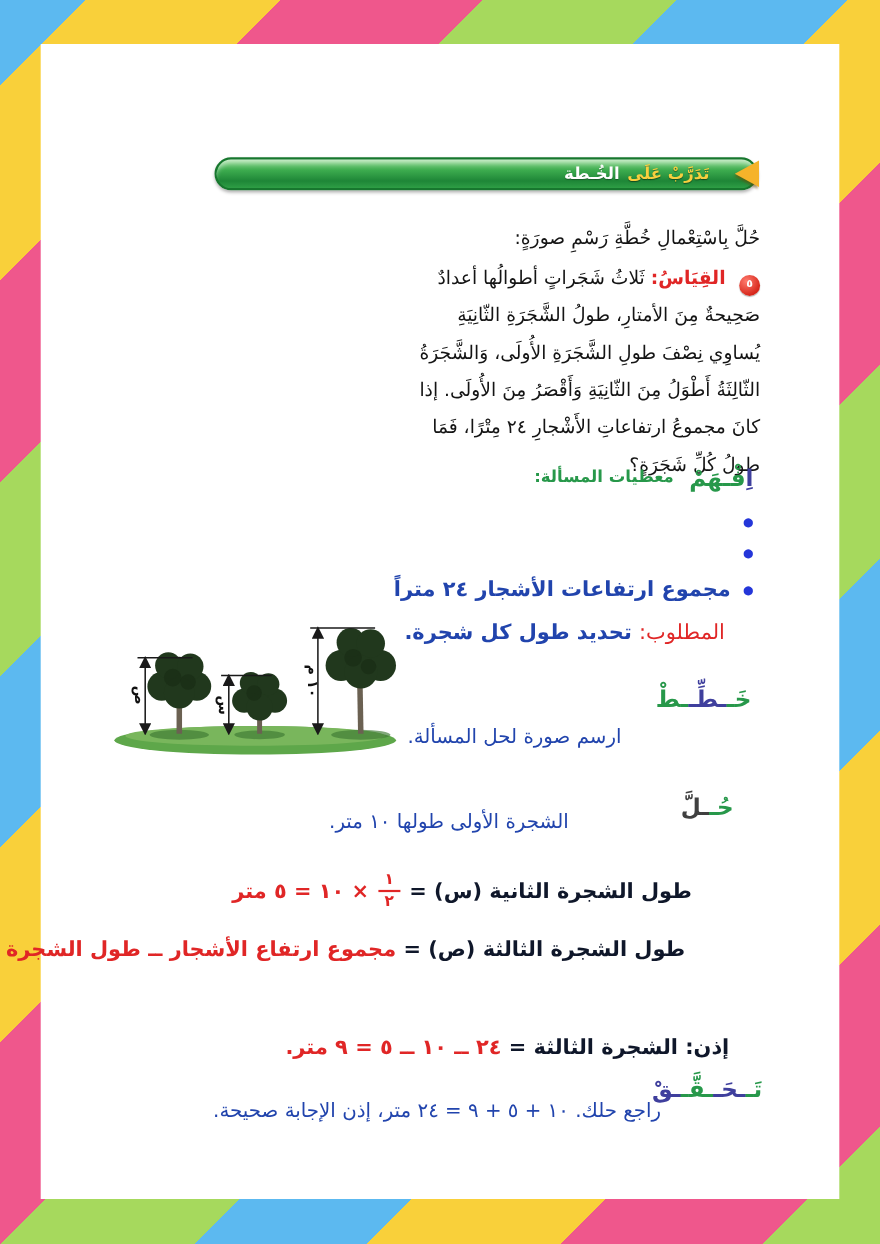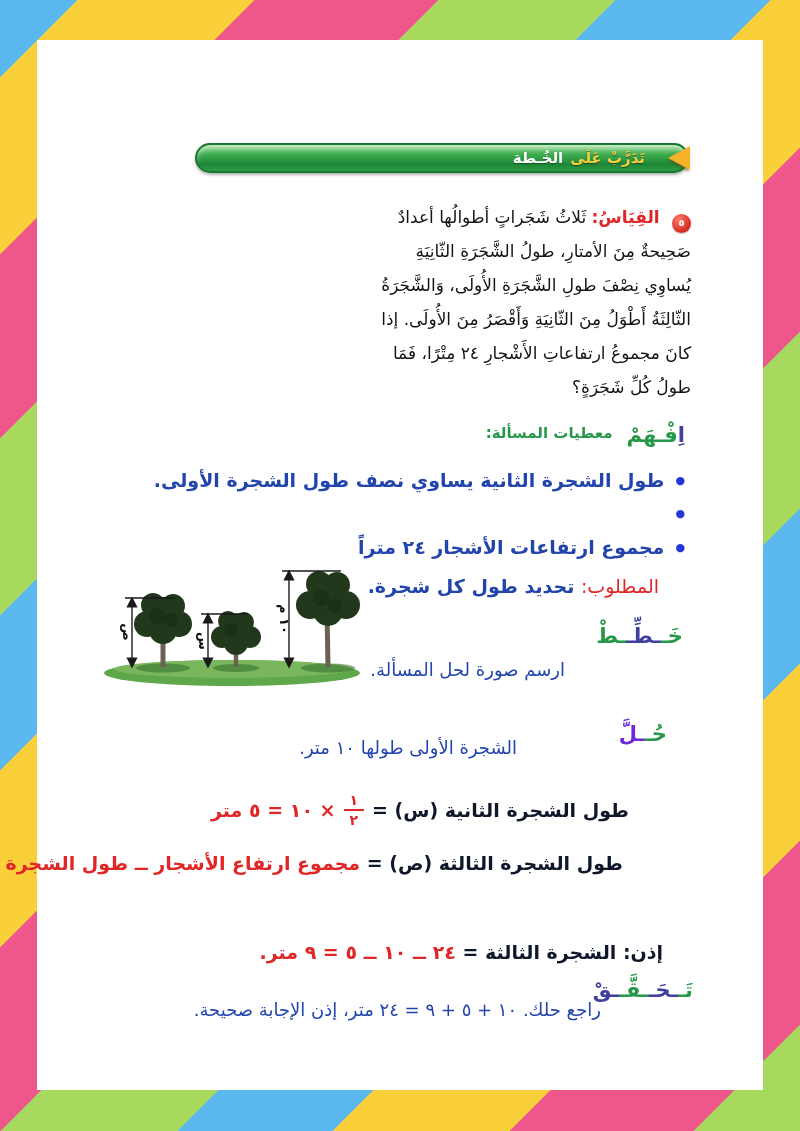--- a/index.html
+++ b/index.html
@@ -82,37 +82,37 @@
 
     <div class="banner">
       <span class="banner-text">
         <span class="banner-accent">تَدَرَّبْ عَلَى</span>
         <span class="banner-rest">الخُـطة</span>
       </span>
       <span class="banner-arrow"></span>
     </div>
 
     <div class="problem">
+      <div class="problem-intro">حُلَّ بِاسْتِعْمالِ خُطَّةِ رَسْمِ صورَةٍ:</div>
       <div>
         <span class="num-badge">٥</span>
         <span class="topic">القِيَاسُ:</span>
         <span>ثَلاثُ شَجَراتٍ أطوالُها أعدادٌ صَحِيحةٌ مِنَ الأمتارِ، طولُ الشَّجَرَةِ الثّانِيَةِ يُساوِي نِصْفَ طولِ الشَّجَرَةِ الأُولَى، وَالشَّجَرَةُ الثّالِثَةُ أَطْوَلُ مِنَ الثّانِيَةِ وَأَقْصَرُ مِنَ الأُولَى. إذا كانَ مجموعُ ارتفاعاتِ الأَشْجارِ ٢٤ مِتْرًا، فَمَا طولُ كُلِّ شَجَرَةٍ؟</span>
       </div>
     </div>
 
     <div class="understand-row">
       <span class="sec-heading"><span style="color: rgb(63, 63, 157);">اِ</span><span style="color: rgb(39, 152, 74);">فْـهَمْ</span></span>
       <span class="understand-label">معطيات المسألة:</span>
     </div>
 
     <div class="bullets">
       <div>
           <div class="bullet-line">
             <span class="dot">●</span>
-            <span>طول الشجرة الثانية يساوي نصف طول الشجرة الأولى.</span>
           </div>
           <div class="bullet-line">
             <span class="dot">●</span>
           </div>
           <div class="bullet-line">
             <span class="dot">●</span>
             <span>مجموع ارتفاعات الأشجار ٢٤ متراً</span>
           </div>
         </div>
       <div class="required">
@@ -186,21 +186,21 @@
       <g font-size="13" font-weight="bold" fill="#111" text-anchor="middle">
         <text transform="rotate(90 22 76)" x="22" y="76">ص</text>
         <text transform="rotate(90 98 85)" x="98" y="85">س</text>
         <text transform="rotate(90 179 63)" x="179" y="63">١٠ م</text>
       </g>
     </svg>
 
     <div class="sec-heading plan-heading"><span style="color: rgb(39, 152, 74);">خَـ</span><span style="color: rgb(63, 63, 157);">ـطِّـ</span><span style="color: rgb(39, 152, 74);">ـطْ</span></div>
     <div class="blue-line plan-text">ارسم صورة لحل المسألة.</div>
 
-    <div class="sec-heading solve-heading"><span style="color: rgb(39, 152, 74);">حُـ</span><span style="color: #6d28d9;">ـلَّ</span></div>
+    <div class="sec-heading solve-heading"><span style="color: rgb(39, 152, 74);">حُـ</span><span style="color: #404040;">ـلَّ</span></div>
     <div class="blue-line solve-text">الشجرة الأولى طولها ١٠ متر.</div>
 
     <div class="eq eq1">
       <span class="lead">طول الشجرة الثانية (س) =</span>
       <span class="frac">
         <span class="num">١</span>
         <span class="den">٢</span>
       </span>
       <span class="red">× ١٠ = ٥ متر</span>
     </div>

